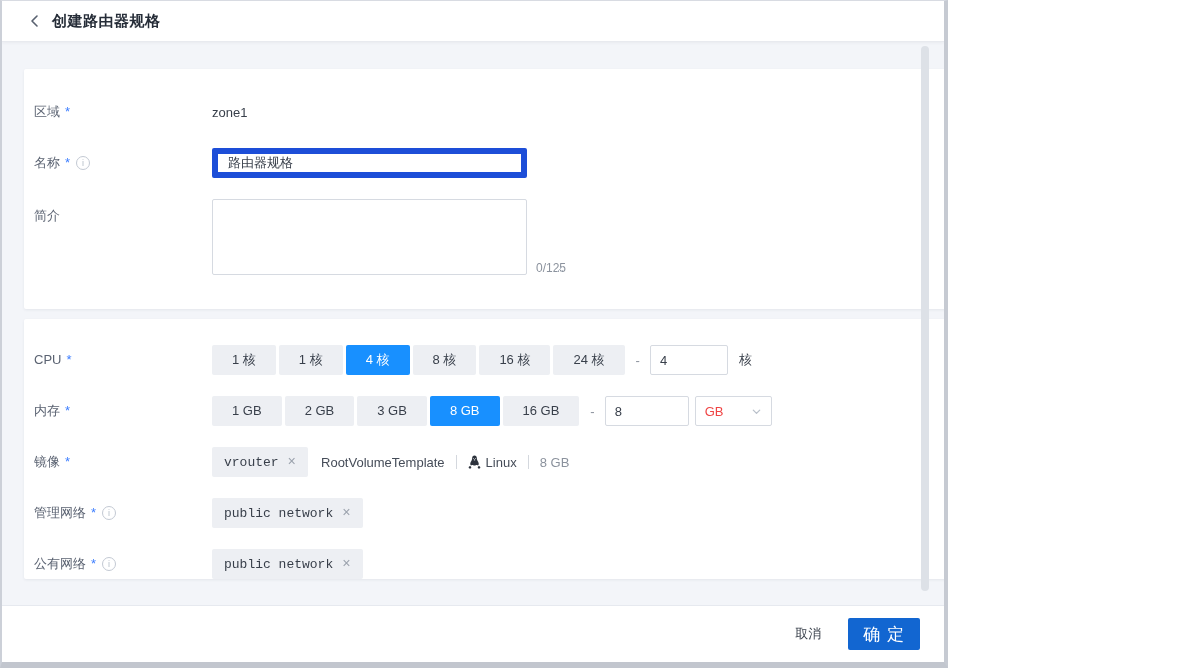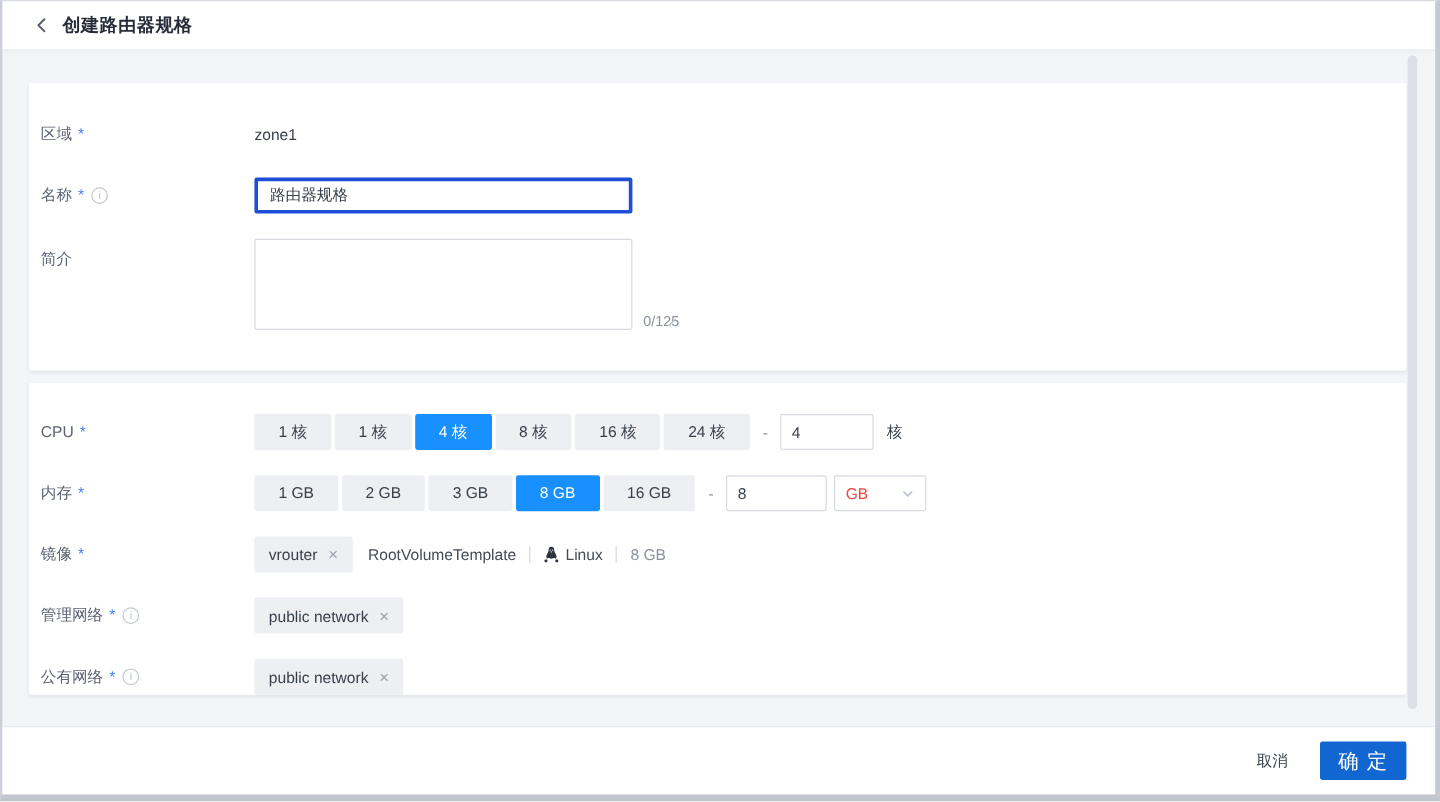--- a/index.html
+++ b/index.html
@@ -4,21 +4,21 @@
 <style>
   * { box-sizing: border-box; margin: 0; padding: 0; }
   html,body { width:1200px; height:668px; }
   body {
     font-family: "Liberation Sans", "DejaVu Sans", sans-serif;
     font-size: 13px;
     color: #383f4a;
     background: #fff;
   }
   .window {
-    width: 1200px; height: 668px;
+    width: 948px; height: 668px;
     border-top: 1px solid #d8dbe2;
     border-left: 2px solid #ccd0d8;
     border-right: 4px solid #c6cad2;
     border-bottom: 6px solid #c2c6ce;
     display: flex; flex-direction: column;
     background: #f3f5f9;
     overflow: hidden;
   }
   
   .hdr {
@@ -64,21 +64,21 @@
     border: 1px solid #c3c9d3; border-radius: 50%;
     color: #b9c0ca; font-size: 9px; line-height: 12px;
     text-align: center; font-style: normal;
     display: inline-block;
   }
   .ctrl { display: flex; align-items: center; }
   .static-val { color: #383f4a; }
   
   .txt-input {
     width: 315px; height: 30px;
-    border: 3px solid #1d4ed8; border-radius: 2px;
+    border: 6px solid #1d4ed8; border-radius: 2px;
     padding: 0 10px; font-size: 13px; color: #383f4a;
     font-family: inherit; background: #fff; outline: none;
   }
   .ta-wrap { position: relative; display: flex; align-items: flex-end; }
   textarea.desc {
     width: 315px; height: 76px;
     border: 1px solid #d6dae1; border-radius: 2px;
     padding: 6px 10px; font-size: 13px; font-family: inherit;
     resize: none; outline: none; background: #fff;
   }
@@ -110,21 +110,21 @@
     height: 30px; width: 77px; margin-left: 6px;
     border: 1px solid #d6dae1; border-radius: 2px;
     display: flex; align-items: center; justify-content: space-between;
     padding: 0 9px; cursor: pointer; background: #fff; color: #ef4444;
   }
   
   .tag {
     height: 30px; padding: 0 12px;
     background: #edeff3; border-radius: 2px;
     display: inline-flex; align-items: center;
-    color: #383f4a; white-space: nowrap;
+    color: #383f4a; white-space: nowrap; font-family: Liberation Mono, monospace;
   }
   .tag-close { margin-left: 9px; color: #9aa1ac; font-size: 14px; cursor: pointer; line-height: 1; }
   
   .img-info { display: flex; align-items: center; margin-left: 13px; color: #454c58; }
   .sep { width: 1px; height: 14px; background: #d4d8de; margin: 0 11px; }
   .plat { display: flex; align-items: center; }
   .plat svg { margin-right: 5px; }
   .muted { color: #8b929d; }
   
   .scroll-thumb {

